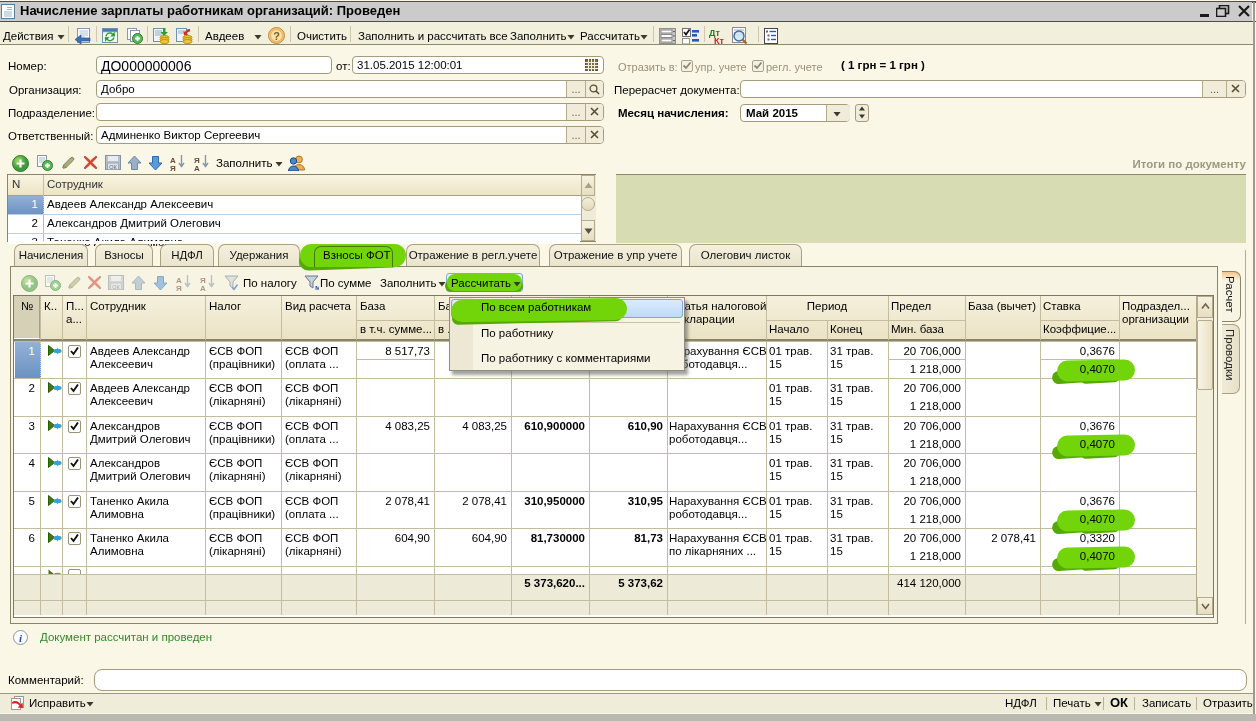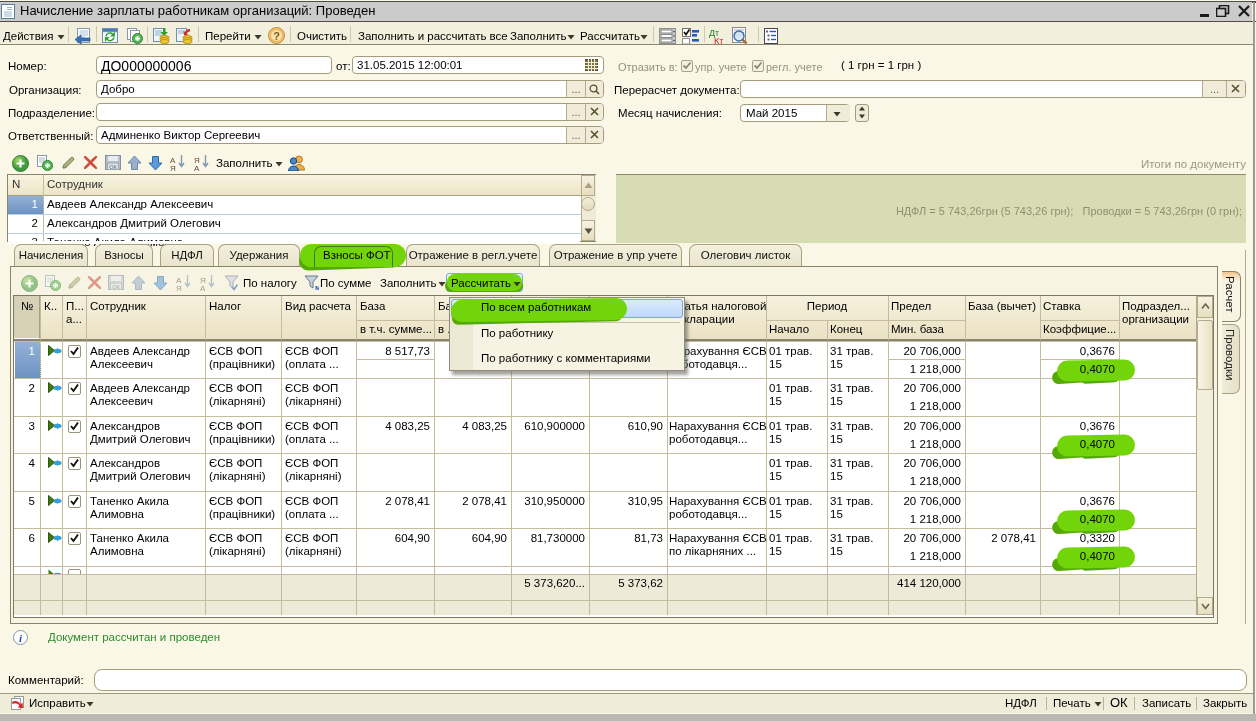--- a/index.html
+++ b/index.html
@@ -1,19 +1,19 @@
 <!DOCTYPE html>
 <html><head><meta charset="utf-8"><title>d</title><style>
 html,body{margin:0;padding:0}
 #w{position:relative;width:1256px;height:721px;background:#faf7e7;
  font-family:"Liberation Sans",sans-serif;font-size:11.5px;overflow:hidden}
 .a{position:absolute}
 .t{position:absolute;white-space:nowrap;color:#000;line-height:13px;font-size:11.5px}
 .n{position:absolute;white-space:nowrap;color:#000;text-align:right;line-height:13px;font-size:11.5px}
-.b{font-weight:normal}
+.b{font-weight:bold}
 .vl{position:absolute;width:1px;background:#c3bc9e}
 .hl{position:absolute;height:1px;background:#c3bc9e}
 .fld{position:absolute;background:#fff;border:1px solid #a59c7e;border-radius:4px;box-sizing:border-box}
 .fbtn{position:absolute;background:#f0ecd9;border-left:1px solid #b3ab8c;box-sizing:border-box;text-align:center;color:#6b6548}
 .gm{position:absolute;background:#72d509;border-radius:11px}
 .gm2{position:absolute;background:#55a906;border-radius:11px}
 .tab{position:absolute;top:244px;height:22px;background:linear-gradient(#f4f0dd,#eae4cd);
  border:1px solid #a9a17f;border-bottom:none;border-radius:7px 7px 0 0;box-sizing:border-box;
  text-align:center;line-height:21px;color:#111;font-size:11.5px}
 .cb{position:absolute;width:13px;height:13px;background:#fff;border:1px solid #9a9377;box-sizing:border-box;border-radius:2px}
@@ -82,21 +82,21 @@
 <svg class="a" style="left:176px;top:28px" width="17" height="16">
       <rect x="0.5" y="0.5" width="10" height="13" fill="#eef4fa" stroke="#7090b0"></rect>
       <line x1="2" y1="3" x2="9" y2="3" stroke="#90b0c8"></line>
       <line x1="2" y1="5" x2="9" y2="5" stroke="#90b0c8"></line>
       <path d="M14 1 A5 5 0 0 0 9 4 L7.5 3 L8 7.5 L12.5 6.5 L10.8 5.4 A3.5 3.5 0 0 1 14 3.5 Z" fill="#cc3322"></path>
       <ellipse cx="11.5" cy="9.5" rx="4.5" ry="2" fill="#f0c838" stroke="#b89010"></ellipse>
       <ellipse cx="11.5" cy="11.5" rx="4.5" ry="2" fill="#f0c838" stroke="#b89010"></ellipse>
       <ellipse cx="11.5" cy="13.5" rx="4.5" ry="2" fill="#f0c838" stroke="#b89010"></ellipse>
     </svg>
 <div class="a" style="left:198px;top:26px;width:1px;height:16px;background:#cfc8ac"></div>
-<div class="t" style="left:205px;top:30px;font-size:11.5px">Перейти</div>
+<div class="t" style="left:205px;top:30px;font-size:11.5px">Авдеев</div>
 <svg class="a" style="left:254px;top:34px" width="8" height="6">
       <path d="M0.5 1 L7.5 1 L4 5.5 Z" fill="#3a3a2a"></path>
     </svg>
 <svg class="a" style="left:268px;top:27px" width="17" height="17">
       <circle cx="8.5" cy="8.5" r="8" fill="#f5c46a" stroke="#c08a40"></circle>
       <circle cx="8.5" cy="8.5" r="6" fill="#fbe1a8" stroke="#e8b060"></circle>
       <text x="8.5" y="12.5" font-size="11" font-weight="bold" text-anchor="middle" fill="#7a5a20" font-family="Liberation Sans">?</text>
     </svg>
 <div class="a" style="left:290px;top:26px;width:1px;height:16px;background:#cfc8ac"></div>
 <div class="t" style="left:297px;top:30px;font-size:11.5px">Очистить</div>
@@ -296,21 +296,20 @@
       <path d="M4.5 0.5 L8.5 6 L0.5 6 Z" fill="#a9a28a"></path>
     </svg>
 <div class="a" style="left:581px;top:197px;width:14px;height:14px;background:linear-gradient(#f2eeda,#e2d9ba);border:1px solid #b3ab8c;border-radius:7px;box-sizing:border-box"></div>
 <div class="a" style="left:581px;top:220px;width:14px;height:21px;background:linear-gradient(#f6f2df,#e7debf);border:1px solid #b3ab8c;box-sizing:border-box"></div>
 <svg class="a" style="left:584px;top:228px" width="9" height="7">
       <path d="M0.5 0.5 L8.5 0.5 L4.5 6 Z" fill="#55524a"></path>
     </svg>
 <div class="a" style="left:8px;top:241px;width:572px;height:3px;background:#fdfdfb"></div>
 <div class="t b" style="left:1046px;top:158px;width:200px;text-align:right;color:#9a9a80">Итоги по документу</div>
 <div class="a" style="left:616px;top:174px;width:630px;height:68px;background:#d8dcb2;border-top:1.5px solid #8a8a6a"></div>
-<div class="a" style="left:620px;top:204.8px;width:622px;text-align:right;font-size:11px;color:#8f8f73;white-space:nowrap">НДФЛ = 5 743,26грн (5 743,26 грн);&nbsp;&nbsp; Проводки = 5 743,26грн (0 грн);</div>
 <div class="tab" style="left:14px;width:74px">Начисления</div>
 <div class="tab" style="left:95px;width:58px">Взносы</div>
 <div class="tab" style="left:160px;width:54px">НДФЛ</div>
 <div class="tab" style="left:218px;width:82px">Удержания</div>
 <div class="a" style="left:10px;top:266px;width:1208px;height:358px;background:#f7f4e3;border:1px solid #8a8468;box-sizing:border-box"></div>
 <div class="a" style="left:314px;top:244px;height:23px;width:79px;background:#f7f4e3;border:1px solid #6a644c;border-bottom:none;border-radius:7px 7px 0 0;box-sizing:border-box"></div>
 <div class="tab" style="left:406px;width:134px">Отражение в регл.учете</div>
 <div class="tab" style="left:549px;width:133px">Отражение в упр учете</div>
 <div class="tab" style="left:689px;width:113px">Олегович листок</div>
 <div class="gm2" style="left:299px;top:250px;width:103px;height:19px;border-radius:10px;transform:rotate(-2deg)"></div>
@@ -656,21 +655,21 @@
     </svg>
 <div class="a" style="left:1222px;top:271px;width:19px;height:51px;background:linear-gradient(180deg,#f3c58e 0%,#f7f4e3 18%);border:1px solid #8a8468;border-left:none;border-radius:0 7px 7px 0;box-sizing:border-box"></div>
 <div class="a" style="left:1224px;top:276px;writing-mode:vertical-rl;font-size:11.5px;color:#111">Расчет</div>
 <div class="a" style="left:1222px;top:324px;width:18px;height:70px;background:linear-gradient(90deg,#f0ecd8,#e6e0c8);border:1px solid #a9a17f;border-left:none;border-radius:0 7px 7px 0;box-sizing:border-box"></div>
 <div class="a" style="left:1224px;top:329px;writing-mode:vertical-rl;font-size:11.5px;color:#222">Проводки</div>
 <div class="a" style="left:1245px;top:250px;width:1px;height:374px;background:#b3ab8a"></div>
 <svg class="a" style="left:13px;top:630px" width="15" height="15">
       <circle cx="7.5" cy="7.5" r="7" fill="#fff" stroke="#8a94a8"></circle>
       <text x="7.5" y="11.5" font-size="11" font-weight="bold" font-style="italic" text-anchor="middle" fill="#2244cc" font-family="Liberation Serif">i</text>
     </svg>
-<div class="t" style="left:48px;top:631px;color:#2e8b2e">Документ рассчитан и проведен</div>
+<div class="t" style="left:40px;top:631px;color:#2e8b2e">Документ рассчитан и проведен</div>
 <div class="t" style="left:8px;top:674px;font-size:11.5px">Комментарий:</div>
 <div class="fld" style="left:94px;top:669px;width:1153px;height:22px;border-radius:8px"></div>
 <div class="a" style="left:0;top:693px;width:1253px;height:1px;background:#9f9980"></div>
 <div class="a" style="left:0;top:694px;width:1253px;height:19px;background:#efedda"></div>
 <svg class="a" style="left:10px;top:696px" width="17" height="15">
       <rect x="4.5" y="0.5" width="9" height="11" fill="#fff" stroke="#999"></rect>
       <rect x="1.5" y="2.5" width="9" height="11" fill="#fff" stroke="#999"></rect>
       <path d="M2 6 C5 4 9 5 10.5 8.5 L12.5 6.5 L13 12 L7.5 11.5 L9.5 9.8 C8 7 5 6.5 2.5 8 Z" fill="#dd2222"></path>
     </svg>
 <div class="t" style="left:29px;top:697px;font-size:11.5px">Исправить</div>
@@ -681,21 +680,21 @@
 <div class="a" style="left:1046px;top:697px;width:1px;height:13px;background:#b8b29a"></div>
 <div class="t" style="left:1053px;top:697px;font-size:11.5px">Печать</div>
 <svg class="a" style="left:1094px;top:701px" width="8" height="6">
       <path d="M0.5 1 L7.5 1 L4 5.5 Z" fill="#3a3a2a"></path>
     </svg>
 <div class="a" style="left:1103px;top:697px;width:1px;height:13px;background:#b8b29a"></div>
 <div class="t b" style="left:1110px;top:696px;font-size:13px">ОК</div>
 <div class="a" style="left:1134px;top:697px;width:1px;height:13px;background:#b8b29a"></div>
 <div class="t" style="left:1142px;top:697px;font-size:11.5px">Записать</div>
 <div class="a" style="left:1196px;top:697px;width:1px;height:13px;background:#b8b29a"></div>
-<div class="t" style="left:1203px;top:697px;font-size:11.5px">Закрыть</div>
+<div class="t" style="left:1203px;top:697px;font-size:11.5px">Отразить</div>
 <div class="a" style="left:449px;top:297px;width:236px;height:74px;background:#f7f3e3;border:1px solid #8c8c84;box-shadow:3px 4px 3px rgba(90,88,76,0.55);box-sizing:border-box">
 <div class="a" style="left:0;top:0;width:23px;height:72px;background:#ece8d4"></div>
 <div class="a" style="left:1px;top:1px;width:232px;height:19px;background:linear-gradient(#dcebfd,#bed9f8);border:1px solid #7fa8dc;border-radius:3px;box-sizing:border-box"></div>
 <div class="a" style="left:24px;top:23.5px;width:206px;height:1px;background:#c9c2a6"></div>
 </div>
 <div class="gm2" style="left:452px;top:311px;width:170px;height:12px;border-radius:8px;transform:rotate(-1.2deg)"></div>
 <div class="gm" style="left:451px;top:299px;width:176px;height:22px;border-radius:11px;transform:rotate(-0.8deg)"></div>
 <div class="t" style="left:481px;top:301px">По всем работникам</div>
 <div class="t" style="left:481px;top:327px">По работнику</div>
 <div class="t" style="left:481px;top:352px">По работнику с комментариями</div>

